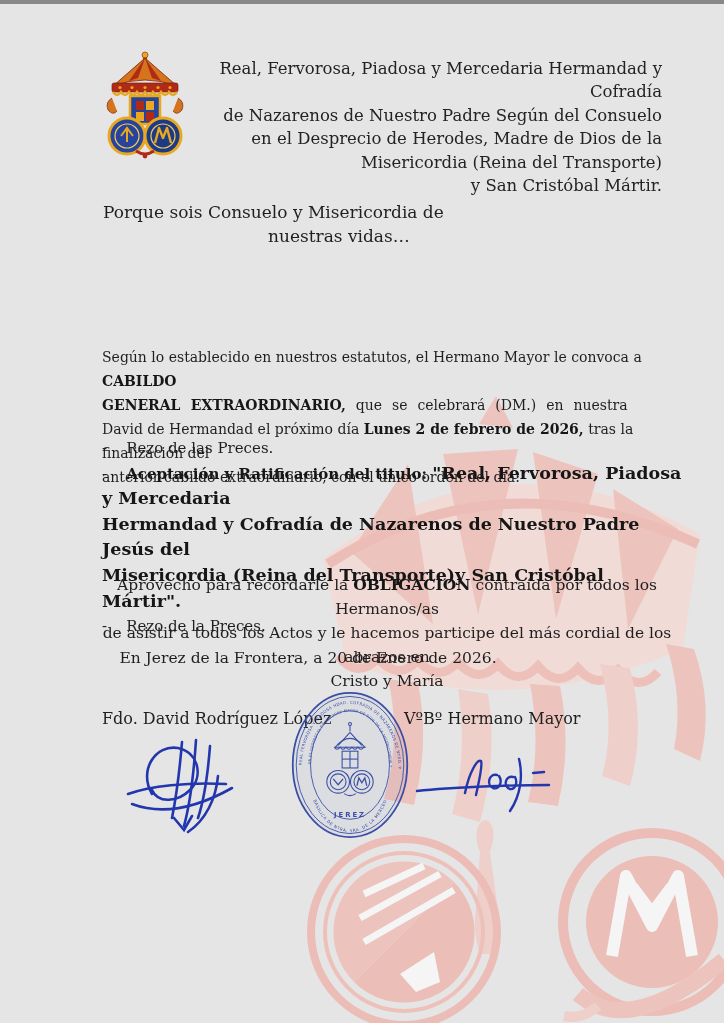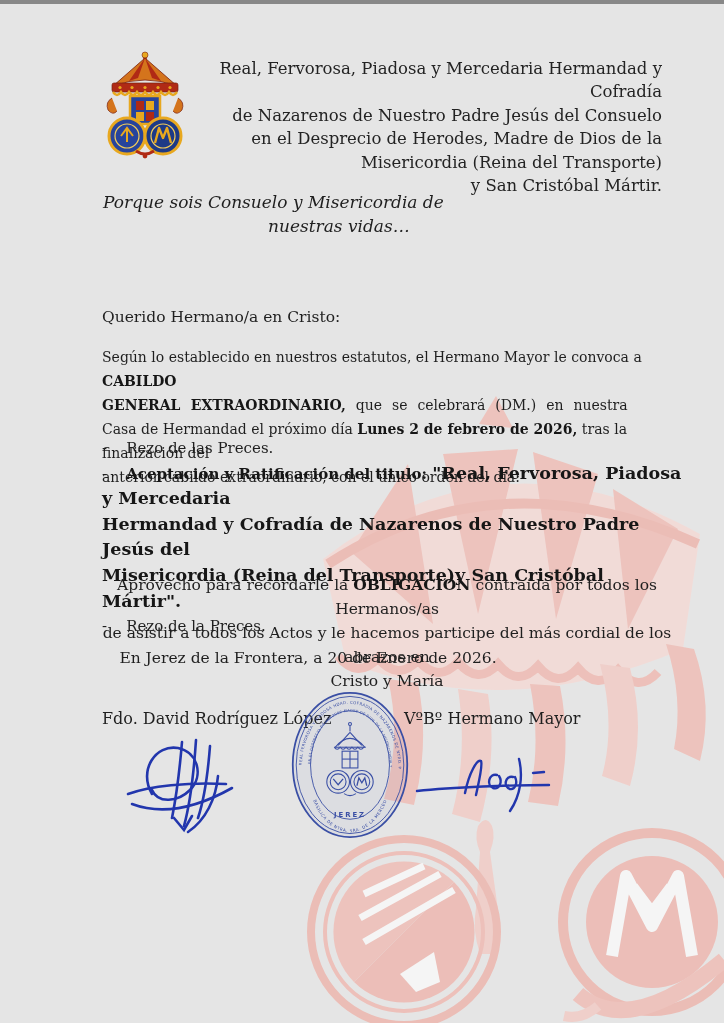--- a/index.html
+++ b/index.html
@@ -7,21 +7,21 @@
     position:relative; width:724px; height:1023px; margin:4px auto;
     background:#e5e5e5; overflow:hidden;
     font-family:"DejaVu Serif","Liberation Serif",serif;
     color:#1f1f1f;
   }
   .layer{position:absolute; z-index:1;}
   .watermark{position:absolute; left:268px; top:390px; width:456px; height:633px; z-index:0;}
   .emblem{left:100px; top:46px; width:90px; height:110px;}
   .header-title{left:178px; top:53px; width:484px; text-align:right;
     font-size:16.5px; line-height:23.4px; color:#232323;}
-  .motto{left:103px; top:186px; width:430px; font-style:italic; font-size:17px; line-height:24px;}
+  .motto{left:103px; top:196px; width:430px; font-size:17px; line-height:24px;}
   .motto .indent{padding-left:165px;}
   .greeting{left:102px; top:304px; font-size:15.5px;}
   .para1{left:102px; top:341px; width:564px; font-size:14px; line-height:24px;}
   .para1 .spread{word-spacing:5.5px;}
   .agenda{left:102px; top:432px; width:586px; font-size:15px; line-height:24.6px;}
   .para2{left:102px; top:569px; width:570px; font-size:15.5px; line-height:24px;text-align:center;}
   .dateline{left:0; top:645px; width:616px; text-align:center; font-size:15.5px;}
   .sig-label-left{left:102px; top:705px; font-size:16px;}
   .sig-label-right{left:404px; top:705px; font-size:16px;}
   .stamp{position:absolute; left:288px; top:686px; width:124px; height:150px; z-index:2;}
@@ -102,37 +102,36 @@
       <circle cx="63" cy="86" r="18" fill="#1d3a86" stroke="#e8a81f" stroke-width="3"></circle>
       <circle cx="63" cy="86" r="12" fill="none" stroke="#f3cc5a" stroke-width="1.2"></circle>
       <path d="M55,93 L59,78 L63,88 L67,78 L71,93" stroke="#e8a81f" stroke-width="2.4" fill="none" stroke-linejoin="round"></path>
       <path d="M36,101 q9,6 18,0" stroke="#b02a15" stroke-width="3" fill="none"></path>
       <circle cx="45" cy="106" r="2.4" fill="#b02a15"></circle>
     </g>
   </svg>
 
   <div class="layer header-title">
       <div class="line"><span>Real, Fervorosa, Piadosa y Mercedaria Hermandad y Cofradía</span></div>
-      <div class="line"><span>de Nazarenos de Nuestro Padre Jesús del Consuelo</span></div>
+      <div class="line"><span>de Nazarenos de Nuestro Padre Según del Consuelo</span></div>
       <div class="line"><span>en el Desprecio de Herodes, Madre de Dios de la</span></div>
       <div class="line"><span>Misericordia (Reina del Transporte)</span></div>
       <div class="line"><span>y San Cristóbal Mártir.</span></div>
     </div>
 
   <div class="layer motto">
       <div class="line"><span>Porque sois Consuelo y Misericordia de</span></div>
       <div class="line indent"><span>nuestras vidas…</span></div>
     </div>
 
-  <div class="layer greeting">Querido Hermano/a en Cristo:</div>
 
   <div class="layer para1">
       <div class="line"><span>Según lo establecido en nuestros estatutos, el Hermano Mayor le convoca a </span><span class="b">CABILDO</span></div>
       <div class="line spread"><span class="b">GENERAL EXTRAORDINARIO,</span><span> que se celebrará (DM.) en nuestra</span></div>
-      <div class="line"><span>Casa de Hermandad el próximo día </span><span class="b">Lunes 2 de febrero de 2026,</span><span> tras la finalización del</span></div>
+      <div class="line"><span>David de Hermandad el próximo día </span><span class="b">Lunes 2 de febrero de 2026,</span><span> tras la finalización del</span></div>
       <div class="line"><span>anterior cabildo extraordinario, con el único orden del día:</span></div>
     </div>
 
   <div class="layer agenda">
       <div class="line"><span>-&nbsp;&nbsp;&nbsp; Rezo de las Preces.</span></div>
       <div class="line"><span>-&nbsp;&nbsp;&nbsp; </span><span class="b">Aceptación y Ratificación del titulo: </span><span class="b big">"Real, Fervorosa, Piadosa y Mercedaria</span></div>
       <div class="line"><span class="b big">Hermandad y Cofradía de Nazarenos de Nuestro Padre Jesús del</span></div>
       <div class="line"><span class="b big">Misericordia (Reina del Transporte)y San Cristóbal Mártir".</span></div>
       <div class="line"><span>-&nbsp;&nbsp;&nbsp; Rezo de la Preces.</span></div>
     </div>

